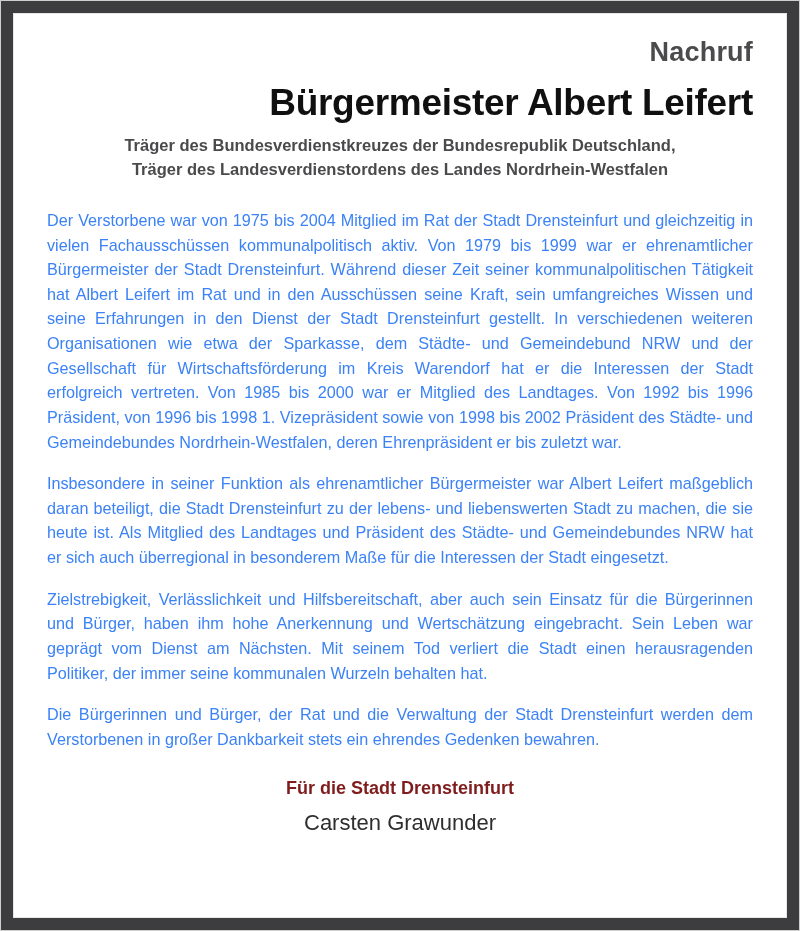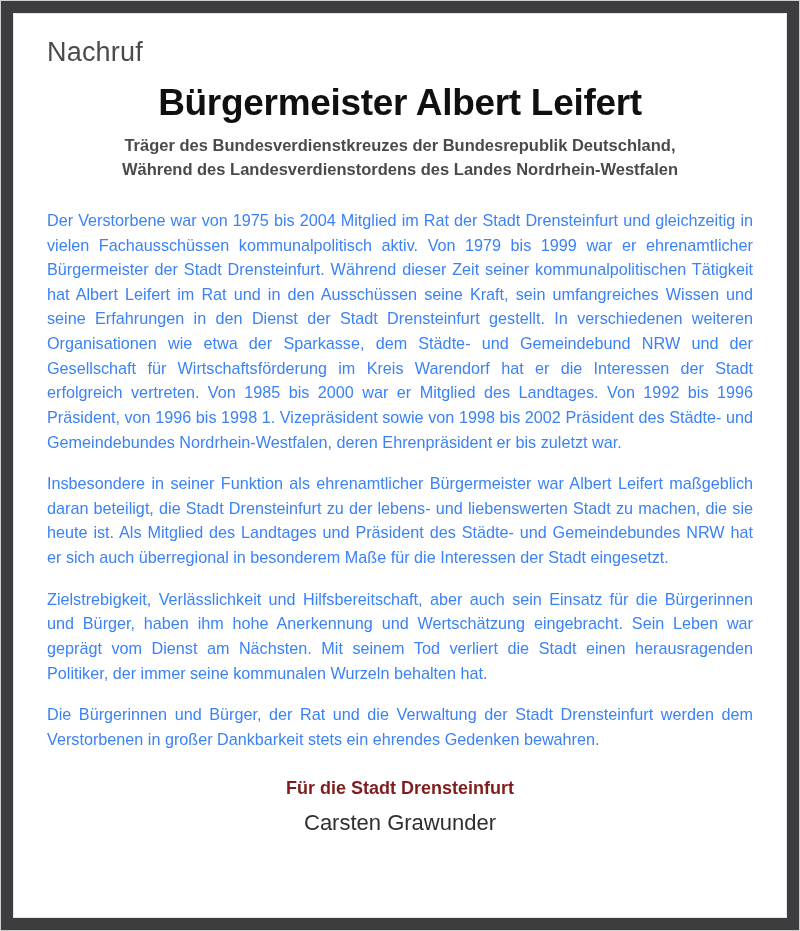--- a/index.html
+++ b/index.html
@@ -38,40 +38,40 @@
     box-sizing: border-box;
     width: 100%;
     height: 100%;
     background: #ffffff;
     border: 1px solid #e6e6e6;
     padding: 18px 33px 10px 33px;
   }
 
   
   .nachruf-title {
-    text-align: left;
+    text-align: right;
     font-size: 27px;
-    font-weight: 400;
+    font-weight: 700;
     color: #4b4b4d;
     letter-spacing: 0.2px;
     margin: 6px 0 0 0;
     line-height: 1.1;
   }
 
   .death-line {
     text-align: center;
     font-size: 17.5px;
     font-weight: 400;
     color: #4a4a4c;
     margin: 22px 0 0 0;
     line-height: 1.25;
   }
 
   .deceased-name {
-    text-align: center;
+    text-align: right;
     font-size: 37px;
     font-weight: bold;
     color: #101010;
     margin: 14px 0 0 0;
     line-height: 1.12;
     letter-spacing: -0.3px;
   }
 
   .honors {
     margin: 11px 0 0 0;
@@ -128,21 +128,21 @@
   <div class="notice-border">
     <div class="notice-inner">
 
       <div class="nachruf-title">Nachruf</div>
 
 
       <div class="deceased-name">Bürgermeister Albert Leifert</div>
 
       <div class="honors">
         <div class="honor-line">Träger des Bundesverdienstkreuzes der Bundesrepublik Deutschland,</div>
-        <div class="honor-line">Während des Landesverdienstordens des Landes Nordrhein-Westfalen</div>
+        <div class="honor-line">Träger des Landesverdienstordens des Landes Nordrhein-Westfalen</div>
       </div>
 
       <div class="body-text">
         <p class="body-par">Der Verstorbene war von 1975 bis 2004 Mitglied im Rat der Stadt Drensteinfurt und gleichzeitig in vielen Fachausschüssen kommunalpolitisch aktiv. Von 1979 bis 1999 war er ehrenamtlicher Bürgermeister der Stadt Drensteinfurt. Während dieser Zeit seiner kommunalpolitischen Tätigkeit hat Albert Leifert im Rat und in den Ausschüssen seine Kraft, sein umfangreiches Wissen und seine Erfahrungen in den Dienst der Stadt Drensteinfurt gestellt. In verschiedenen weiteren Organisationen wie etwa der Sparkasse, dem Städte- und Gemeindebund NRW und der Gesellschaft für Wirtschaftsförderung im Kreis Warendorf hat er die Interessen der Stadt erfolgreich vertreten. Von 1985 bis 2000 war er Mitglied des Landtages. Von 1992 bis 1996 Präsident, von 1996 bis 1998 1. Vizepräsident sowie von 1998 bis 2002 Präsident des Städte- und Gemeindebundes Nordrhein-Westfalen, deren Ehrenpräsident er bis zuletzt war.</p>
         <p class="body-par">Insbesondere in seiner Funktion als ehrenamtlicher Bürgermeister war Albert Leifert maßgeblich daran beteiligt, die Stadt Drensteinfurt zu der lebens- und liebenswerten Stadt zu machen, die sie heute ist. Als Mitglied des Landtages und Präsident des Städte- und Gemeindebundes NRW hat er sich auch überregional in besonderem Maße für die Interessen der Stadt eingesetzt.</p>
         <p class="body-par">Zielstrebigkeit, Verlässlichkeit und Hilfsbereitschaft, aber auch sein Einsatz für die Bürgerinnen und Bürger, haben ihm hohe Anerkennung und Wertschätzung eingebracht. Sein Leben war geprägt vom Dienst am Nächsten. Mit seinem Tod verliert die Stadt einen herausragenden Politiker, der immer seine kommunalen Wurzeln behalten hat.</p>
         <p class="body-par">Die Bürgerinnen und Bürger, der Rat und die Verwaltung der Stadt Drensteinfurt werden dem Verstorbenen in großer Dankbarkeit stets ein ehrendes Gedenken bewahren.</p>
       </div>
 
       <div class="signature">

